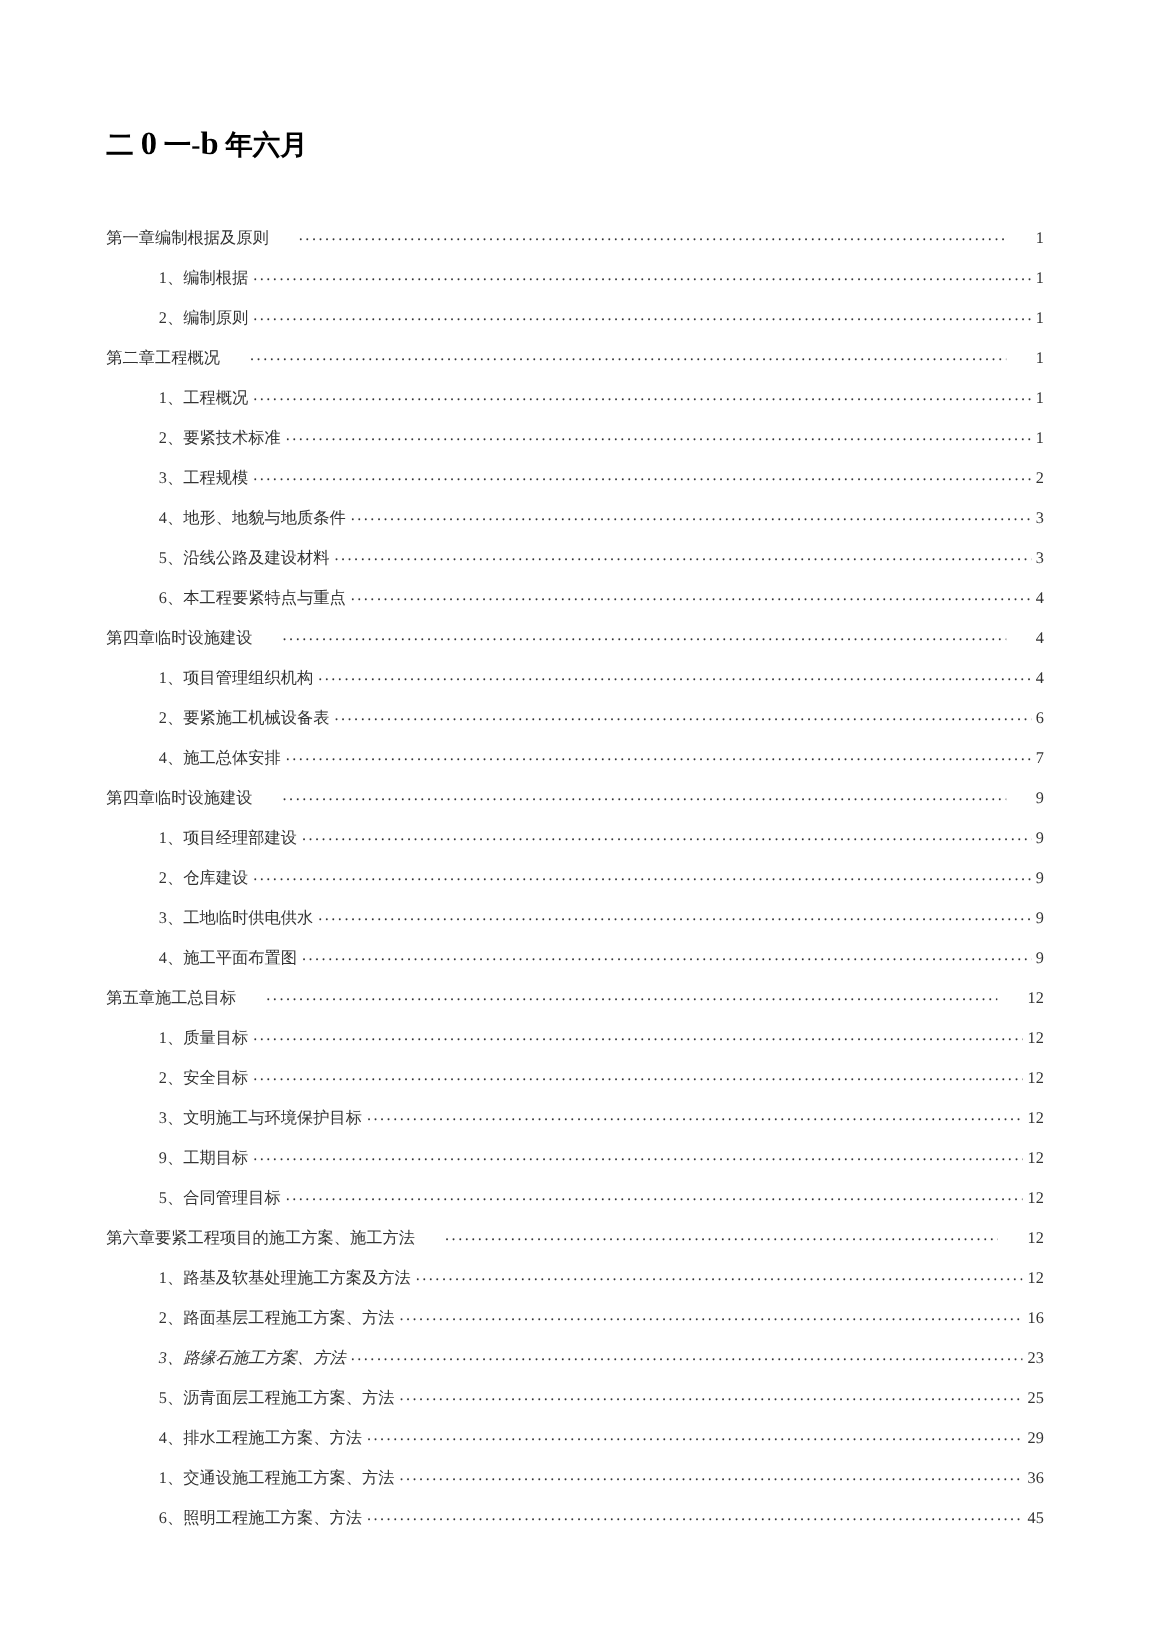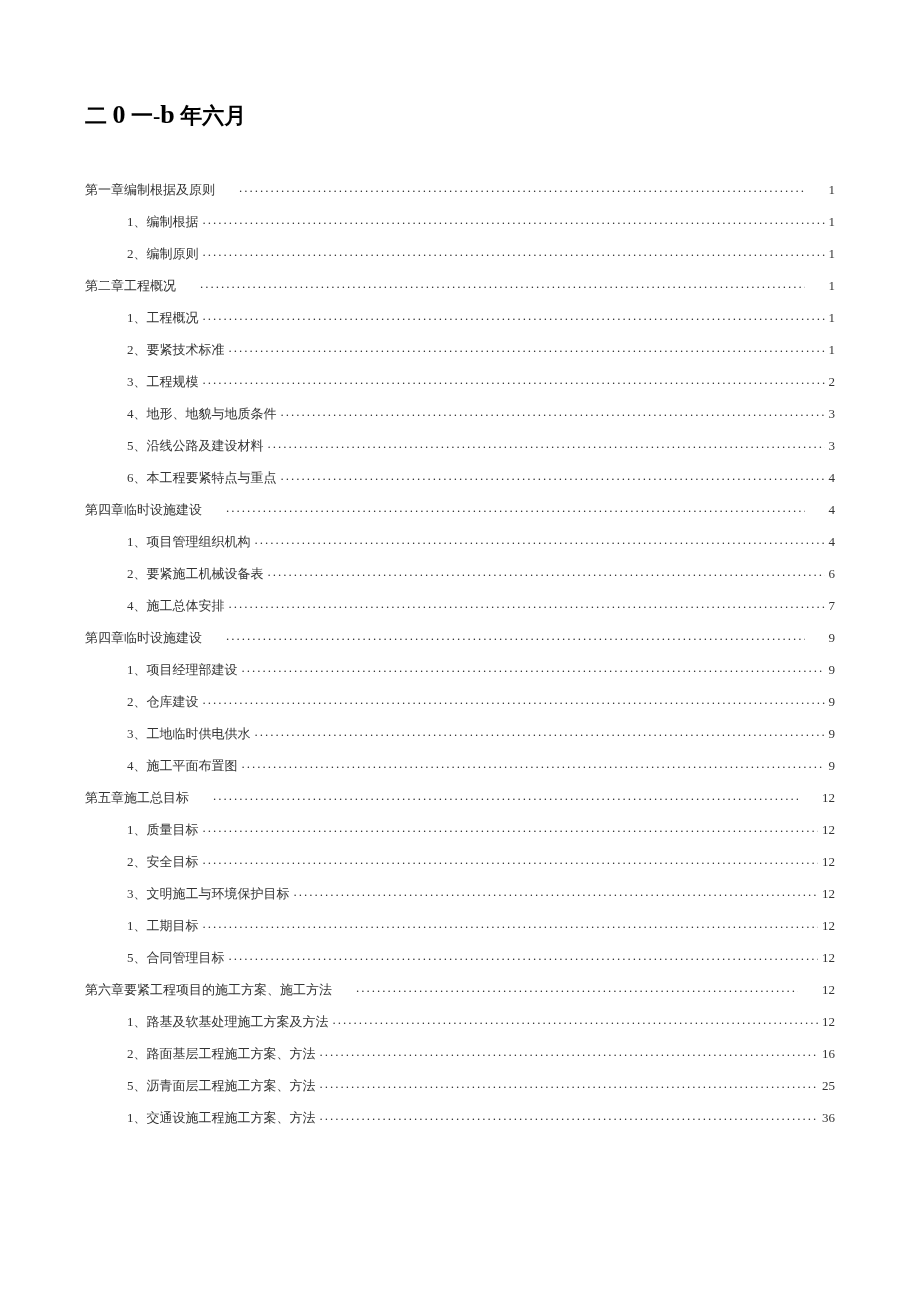--- a/index.html
+++ b/index.html
@@ -191,21 +191,21 @@
       <span class="toc-label">2、安全目标</span>
       <span class="toc-dots"></span>
       <span class="toc-page">12</span>
     </div>
     <div class="toc-row level-2">
       <span class="toc-label">3、文明施工与环境保护目标</span>
       <span class="toc-dots"></span>
       <span class="toc-page">12</span>
     </div>
     <div class="toc-row level-2">
-      <span class="toc-label">1、工期目标</span>
+      <span class="toc-label">9、工期目标</span>
       <span class="toc-dots"></span>
       <span class="toc-page">12</span>
     </div>
     <div class="toc-row level-2">
       <span class="toc-label">5、合同管理目标</span>
       <span class="toc-dots"></span>
       <span class="toc-page">12</span>
     </div>
     <div class="toc-row level-1">
       <span class="toc-label">第六章要紧工程项目的施工方案、施工方法</span>
@@ -215,23 +215,38 @@
     <div class="toc-row level-2">
       <span class="toc-label">1、路基及软基处理施工方案及方法</span>
       <span class="toc-dots"></span>
       <span class="toc-page">12</span>
     </div>
     <div class="toc-row level-2">
       <span class="toc-label">2、路面基层工程施工方案、方法</span>
       <span class="toc-dots"></span>
       <span class="toc-page">16</span>
     </div>
+    <div class="toc-row level-2 italic">
+      <span class="toc-label">3、路缘石施工方案、方法</span>
+      <span class="toc-dots"></span>
+      <span class="toc-page">23</span>
+    </div>
     <div class="toc-row level-2">
       <span class="toc-label">5、沥青面层工程施工方案、方法</span>
       <span class="toc-dots"></span>
       <span class="toc-page">25</span>
     </div>
     <div class="toc-row level-2">
+      <span class="toc-label">4、排水工程施工方案、方法</span>
+      <span class="toc-dots"></span>
+      <span class="toc-page">29</span>
+    </div>
+    <div class="toc-row level-2">
       <span class="toc-label">1、交通设施工程施工方案、方法</span>
       <span class="toc-dots"></span>
       <span class="toc-page">36</span>
+    </div>
+    <div class="toc-row level-2">
+      <span class="toc-label">6、照明工程施工方案、方法</span>
+      <span class="toc-dots"></span>
+      <span class="toc-page">45</span>
     </div>
   </div>
 
 </body></html>

